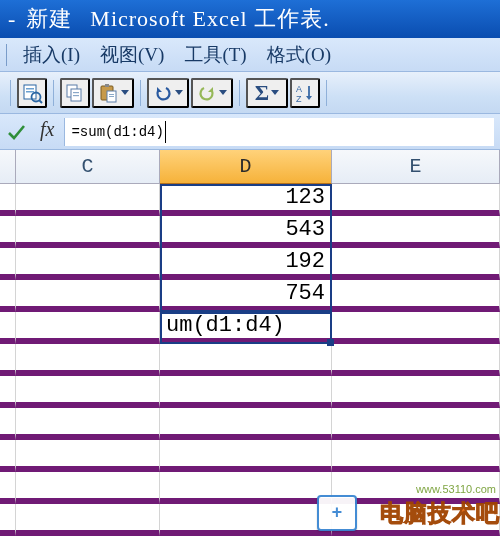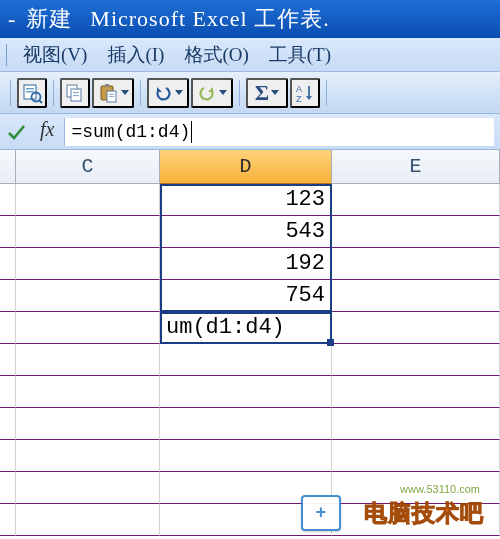--- a/index.html
+++ b/index.html
@@ -106,21 +106,21 @@
       margin: 0 10px 4px 14px;
     }
     .formula-input {
       flex: 1;
       background: #fff;
       height: 28px;
       display: flex;
       align-items: center;
       padding: 0 6px;
       font-family: "Courier New", SimSun, monospace;
-      font-size: 18px;
+      font-size: 14px;
       color: #000;
       border-left: 1px solid #9ab8e0;
     }
     .formula-input .caret {
       width: 1px;
       height: 22px;
       background: #000;
       display: inline-block;
       margin-left: 1px;
     }
@@ -152,21 +152,21 @@
       color: #2b2b2b;
       border-bottom-color: #b3701a;
     }
     .rows { }
     .row {
       display: flex;
       height: 32px;
     }
     .cell {
       border-right: 1px solid #d4d4d4;
-      border-bottom: 1px solid #701a75;
+      border-bottom: 6px solid #701a75;
       display: flex;
       align-items: center;
       justify-content: flex-end;
       padding: 0 6px;
       font-size: 22px;
       color: #000;
       background: #fff;
       overflow: hidden;
       white-space: nowrap;
     }
@@ -183,21 +183,21 @@
       right: -4px;
       bottom: -4px;
       width: 7px;
       height: 7px;
       background: #1a3e86;
     }
     
     
     .watermark {
       position: absolute;
-      right: 16px;
+      right: 0;
       bottom: 8px;
       display: flex;
       align-items: center;
       gap: 8px;
       opacity: 0.95;
       pointer-events: none;
     }
     .watermark .badge {
       width: 40px; height: 36px;
       background: #fff;
@@ -239,24 +239,24 @@
 <body>
 
 <div class="titlebar">
   <span class="dash">-</span>
   <span class="zh">新建</span>
   <span>Microsoft Excel 工作表.</span>
 </div>
 
 <div class="menubar">
   <span class="sep"></span>
+  <span class="menu-item">插入(I)</span>
   <span class="menu-item">视图(V)</span>
-  <span class="menu-item">插入(I)</span>
+  <span class="menu-item">工具(T)</span>
   <span class="menu-item">格式(O)</span>
-  <span class="menu-item">工具(T)</span>
 </div>
 
 <div class="toolbar">
   <div class="tsep"></div>
   <button class="tbtn">
     <svg width="22" height="22" viewBox="0 0 22 22">
       <rect x="3" y="3" width="12" height="14" fill="#fff" stroke="#2a66a3"></rect>
       <rect x="5" y="6" width="8" height="1.5" fill="#6aa0d0"></rect>
       <rect x="5" y="9" width="8" height="1.5" fill="#6aa0d0"></rect>
       <circle cx="15" cy="15" r="4.5" fill="none" stroke="#2a66a3" stroke-width="1.8"></circle>

